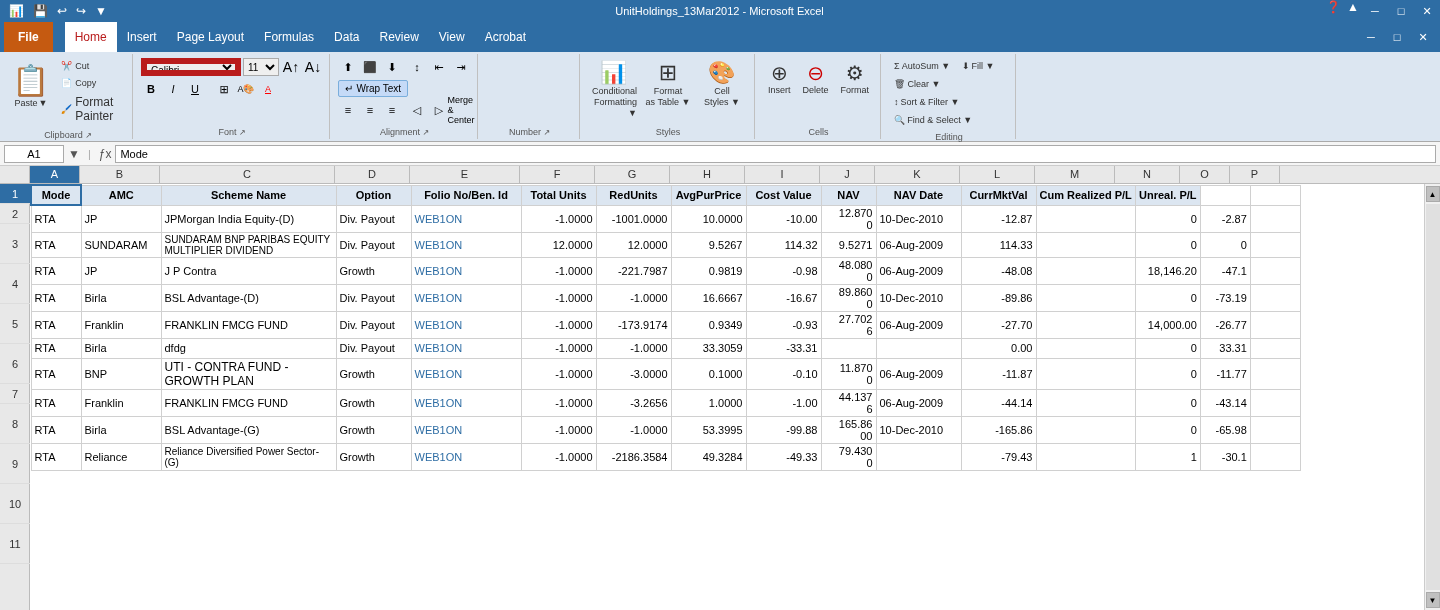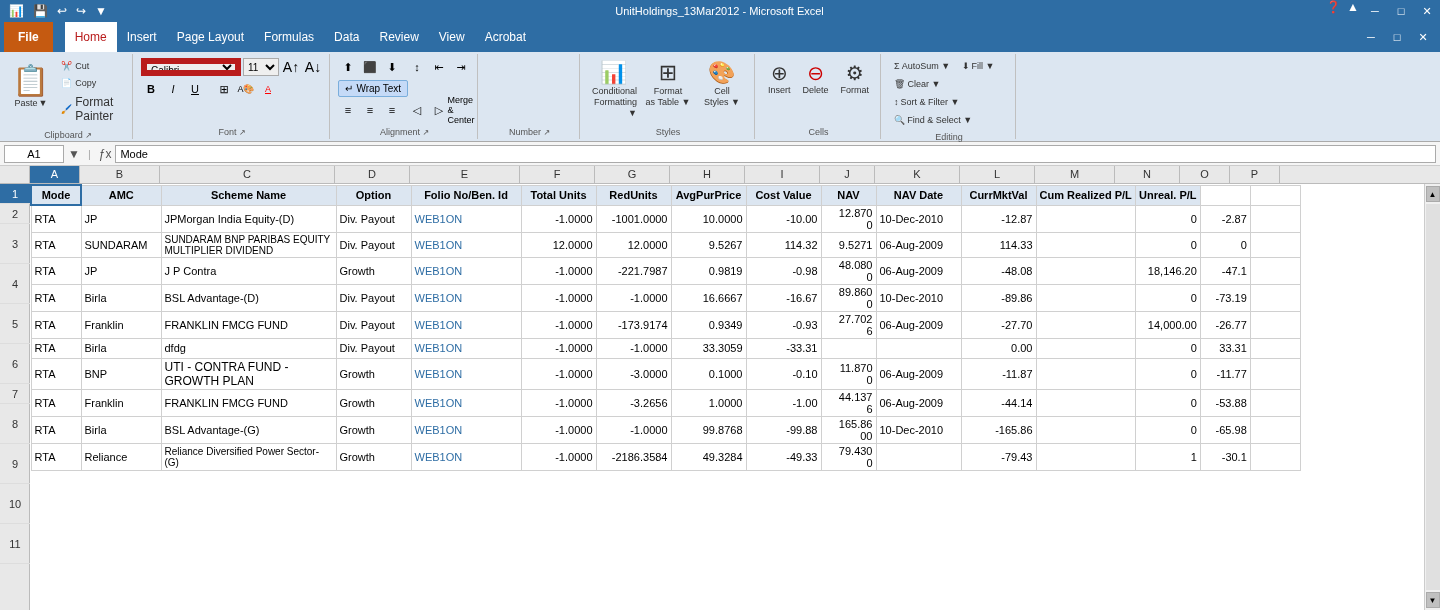--- a/index.html
+++ b/index.html
@@ -485,33 +485,33 @@
           <td class="w-e blue-text">WEB1ON</td>
           <td class="w-f num">-1.0000</td>
           <td class="w-g num">-3.2656</td>
           <td class="w-h num">1.0000</td>
           <td class="w-i num">-1.00</td>
           <td class="w-j num">44.137<br>6</td>
           <td class="w-k">06-Aug-2009</td>
           <td class="w-l num">-44.14</td>
           <td class="w-m"></td>
           <td class="w-n num">0</td>
-          <td class="w-o num">-53.88</td>
+          <td class="w-o num">-43.14</td>
           <td class="w-p"></td>
         </tr>
 
         <tr>
           <td class="w-a">RTA</td>
           <td class="w-b">Birla</td>
           <td class="w-c">BSL Advantage-(G)</td>
           <td class="w-d">Growth</td>
           <td class="w-e blue-text">WEB1ON</td>
           <td class="w-f num">-1.0000</td>
           <td class="w-g num">-1.0000</td>
-          <td class="w-h num">99.8768</td>
+          <td class="w-h num">53.3995</td>
           <td class="w-i num">-99.88</td>
           <td class="w-j num">165.86<br>00</td>
           <td class="w-k">10-Dec-2010</td>
           <td class="w-l num">-165.86</td>
           <td class="w-m"></td>
           <td class="w-n num">0</td>
           <td class="w-o num">-65.98</td>
           <td class="w-p"></td>
         </tr>
 

